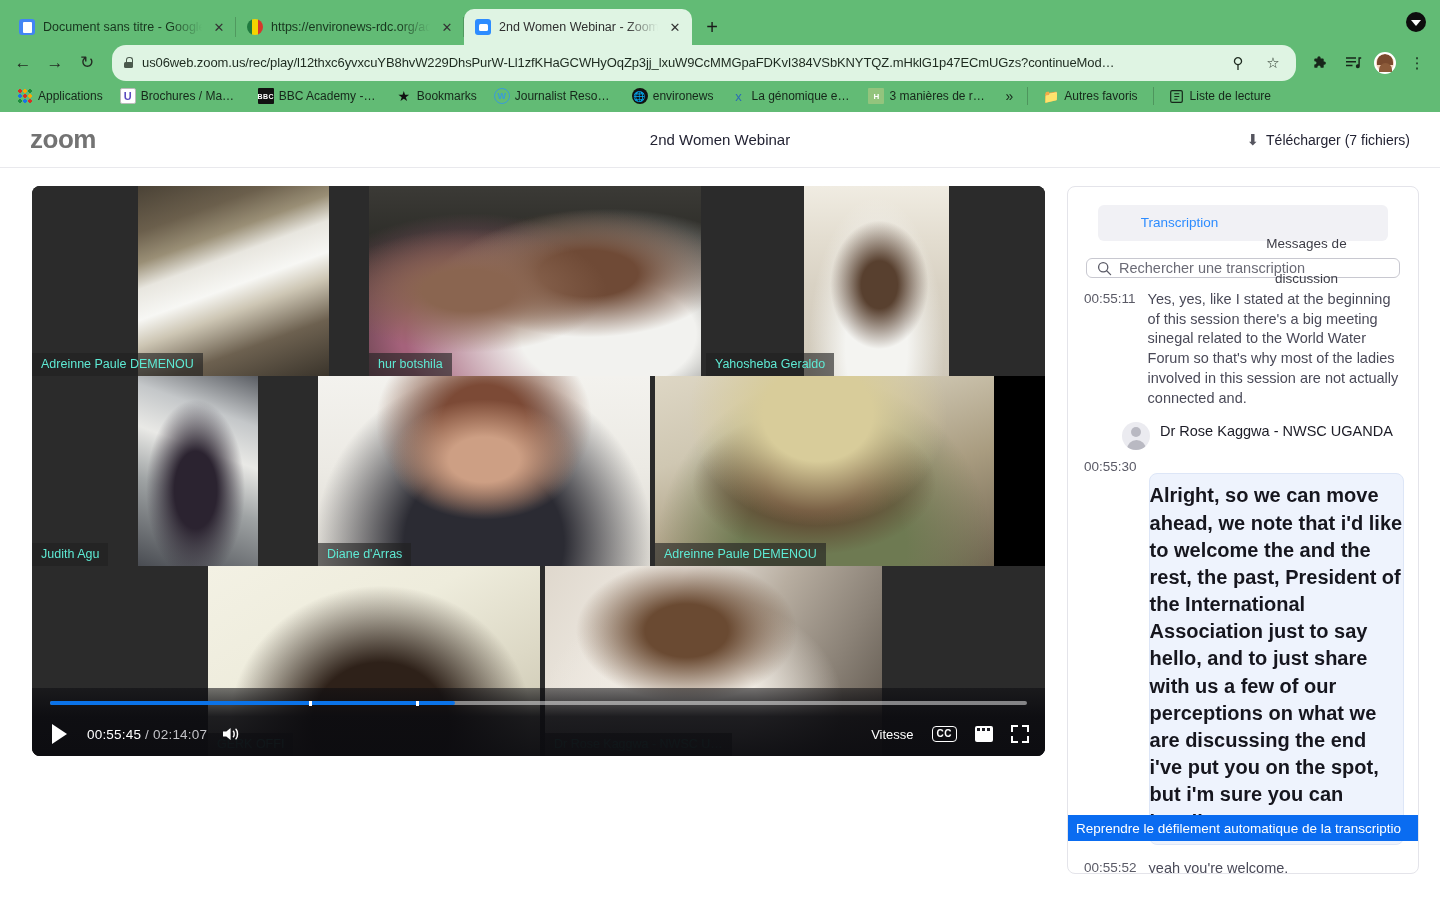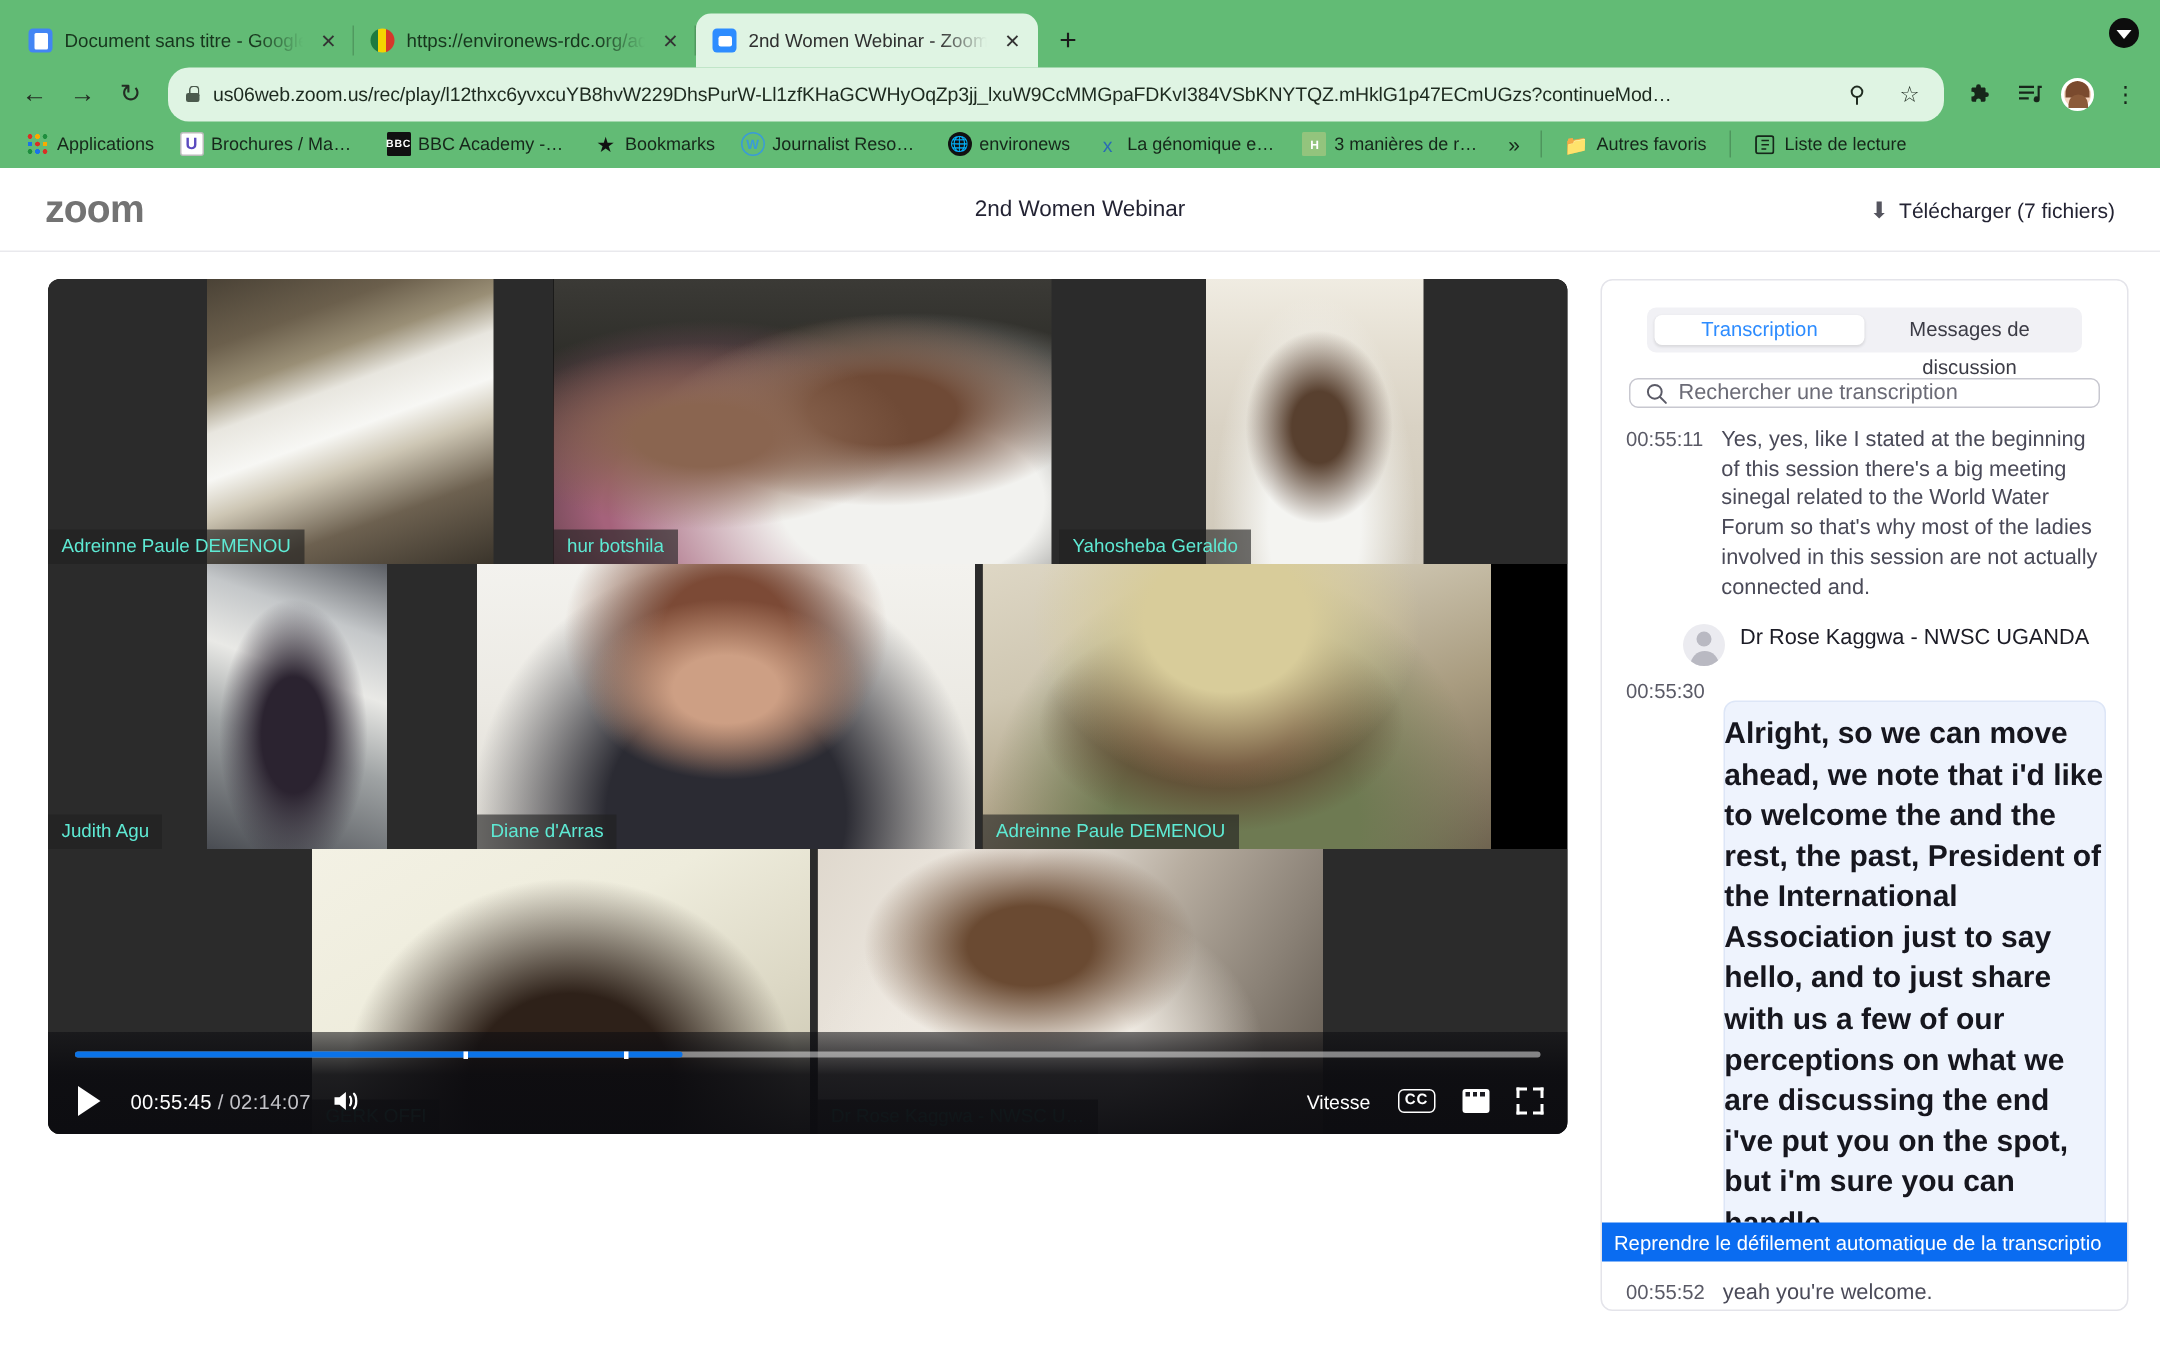--- a/index.html
+++ b/index.html
@@ -260,28 +260,28 @@
   .fs-ico i:nth-child(4){ right:0; bottom:0; border-left:none; border-top:none; }
 
   
   .side-panel {
     width: 352px; height: 688px; background: #fff;
     border: 1px solid #e4e4ea; border-radius: 8px;
     display: flex; flex-direction: column; position: relative; overflow: hidden;
   }
   .tabs-row {
     margin: 18px 30px 0; height: 30px; background: #f1f1f5;
-    border-radius: 6px; display: flex; padding: 5px; position: relative;
+    border-radius: 6px; display: flex; padding: 18px; position: relative;
   }
   .ptab {
     flex: 1; display: flex; align-items: center; justify-content: center;
     font-size: 13.5px; border-radius: 5px; color: #3c3c46; line-height: 1.1;
   }
   .ptab.active { background: #fff; color: #2d8cff; box-shadow: 0 1px 2px rgba(0,0,0,.10); }
-  .tab-wrap2 { position: relative; flex: 1; display: flex; align-items: center; justify-content: center; }
+  .tab-wrap2 { position: relative; flex: 1; display: flex; align-items: center; justify-content: center; margin-top: 21px; }
   .tab-wrap2 .overflow-word {
     position: absolute; top: 28px; left: 50%; transform: translateX(-50%);
     font-size: 13.5px; color: #3c3c46; white-space: nowrap;
   }
   .search-box {
     margin: 17px 18px 0; height: 20px; border: 1px solid #c8c8d0;
     border-radius: 6px; display: flex; align-items: center; padding: 0 10px; gap: 7px;
   }
   .search-ico { width: 15px; height: 15px; flex-shrink: 0; }
   .search-ico svg { width: 15px; height: 15px; display: block; }

